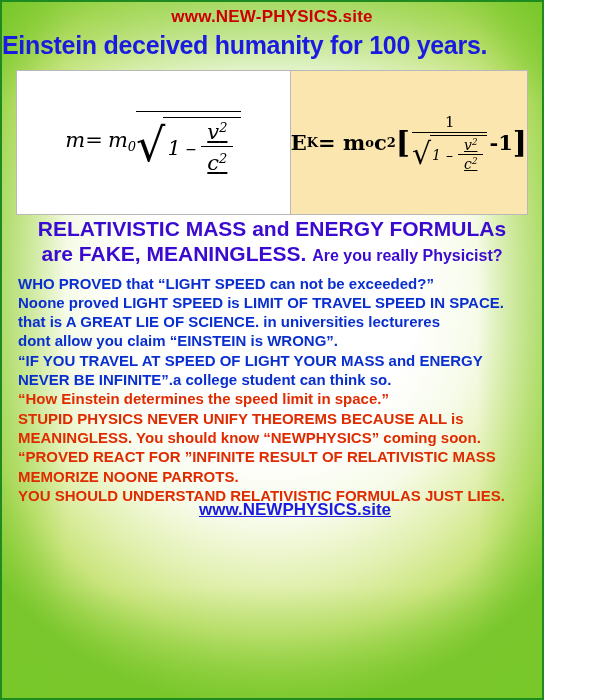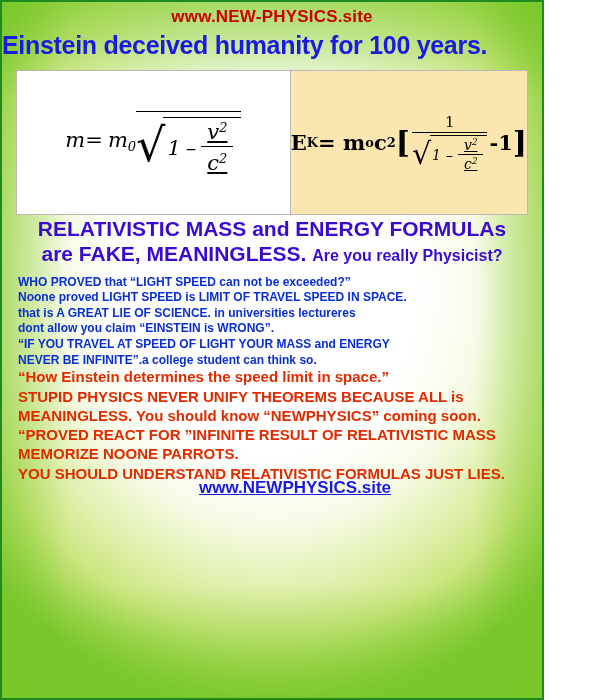--- a/index.html
+++ b/index.html
@@ -155,21 +155,21 @@
     color: #3a0ad0;
     font-size: 16px;
   }
 
   .body-text {
     margin: 8px 16px 0 16px;
     font-weight: bold;
     line-height: 1.22;
   }
   .body-text p { margin: 0 0 1px 0; }
-  .t-blue { color: #0a2fd0; font-size: 12px; }
+  .t-blue { color: #0a2fd0; font-size: 15px; }
   .t-red  { color: #e02b00; font-size: 15px; }
 
   .site-bottom {
     position: absolute;
     left: 0; right: 0;
     bottom: 6px;
     text-align: center;
     font-weight: bold;
     font-size: 17px;
     color: #1a1ae0;

